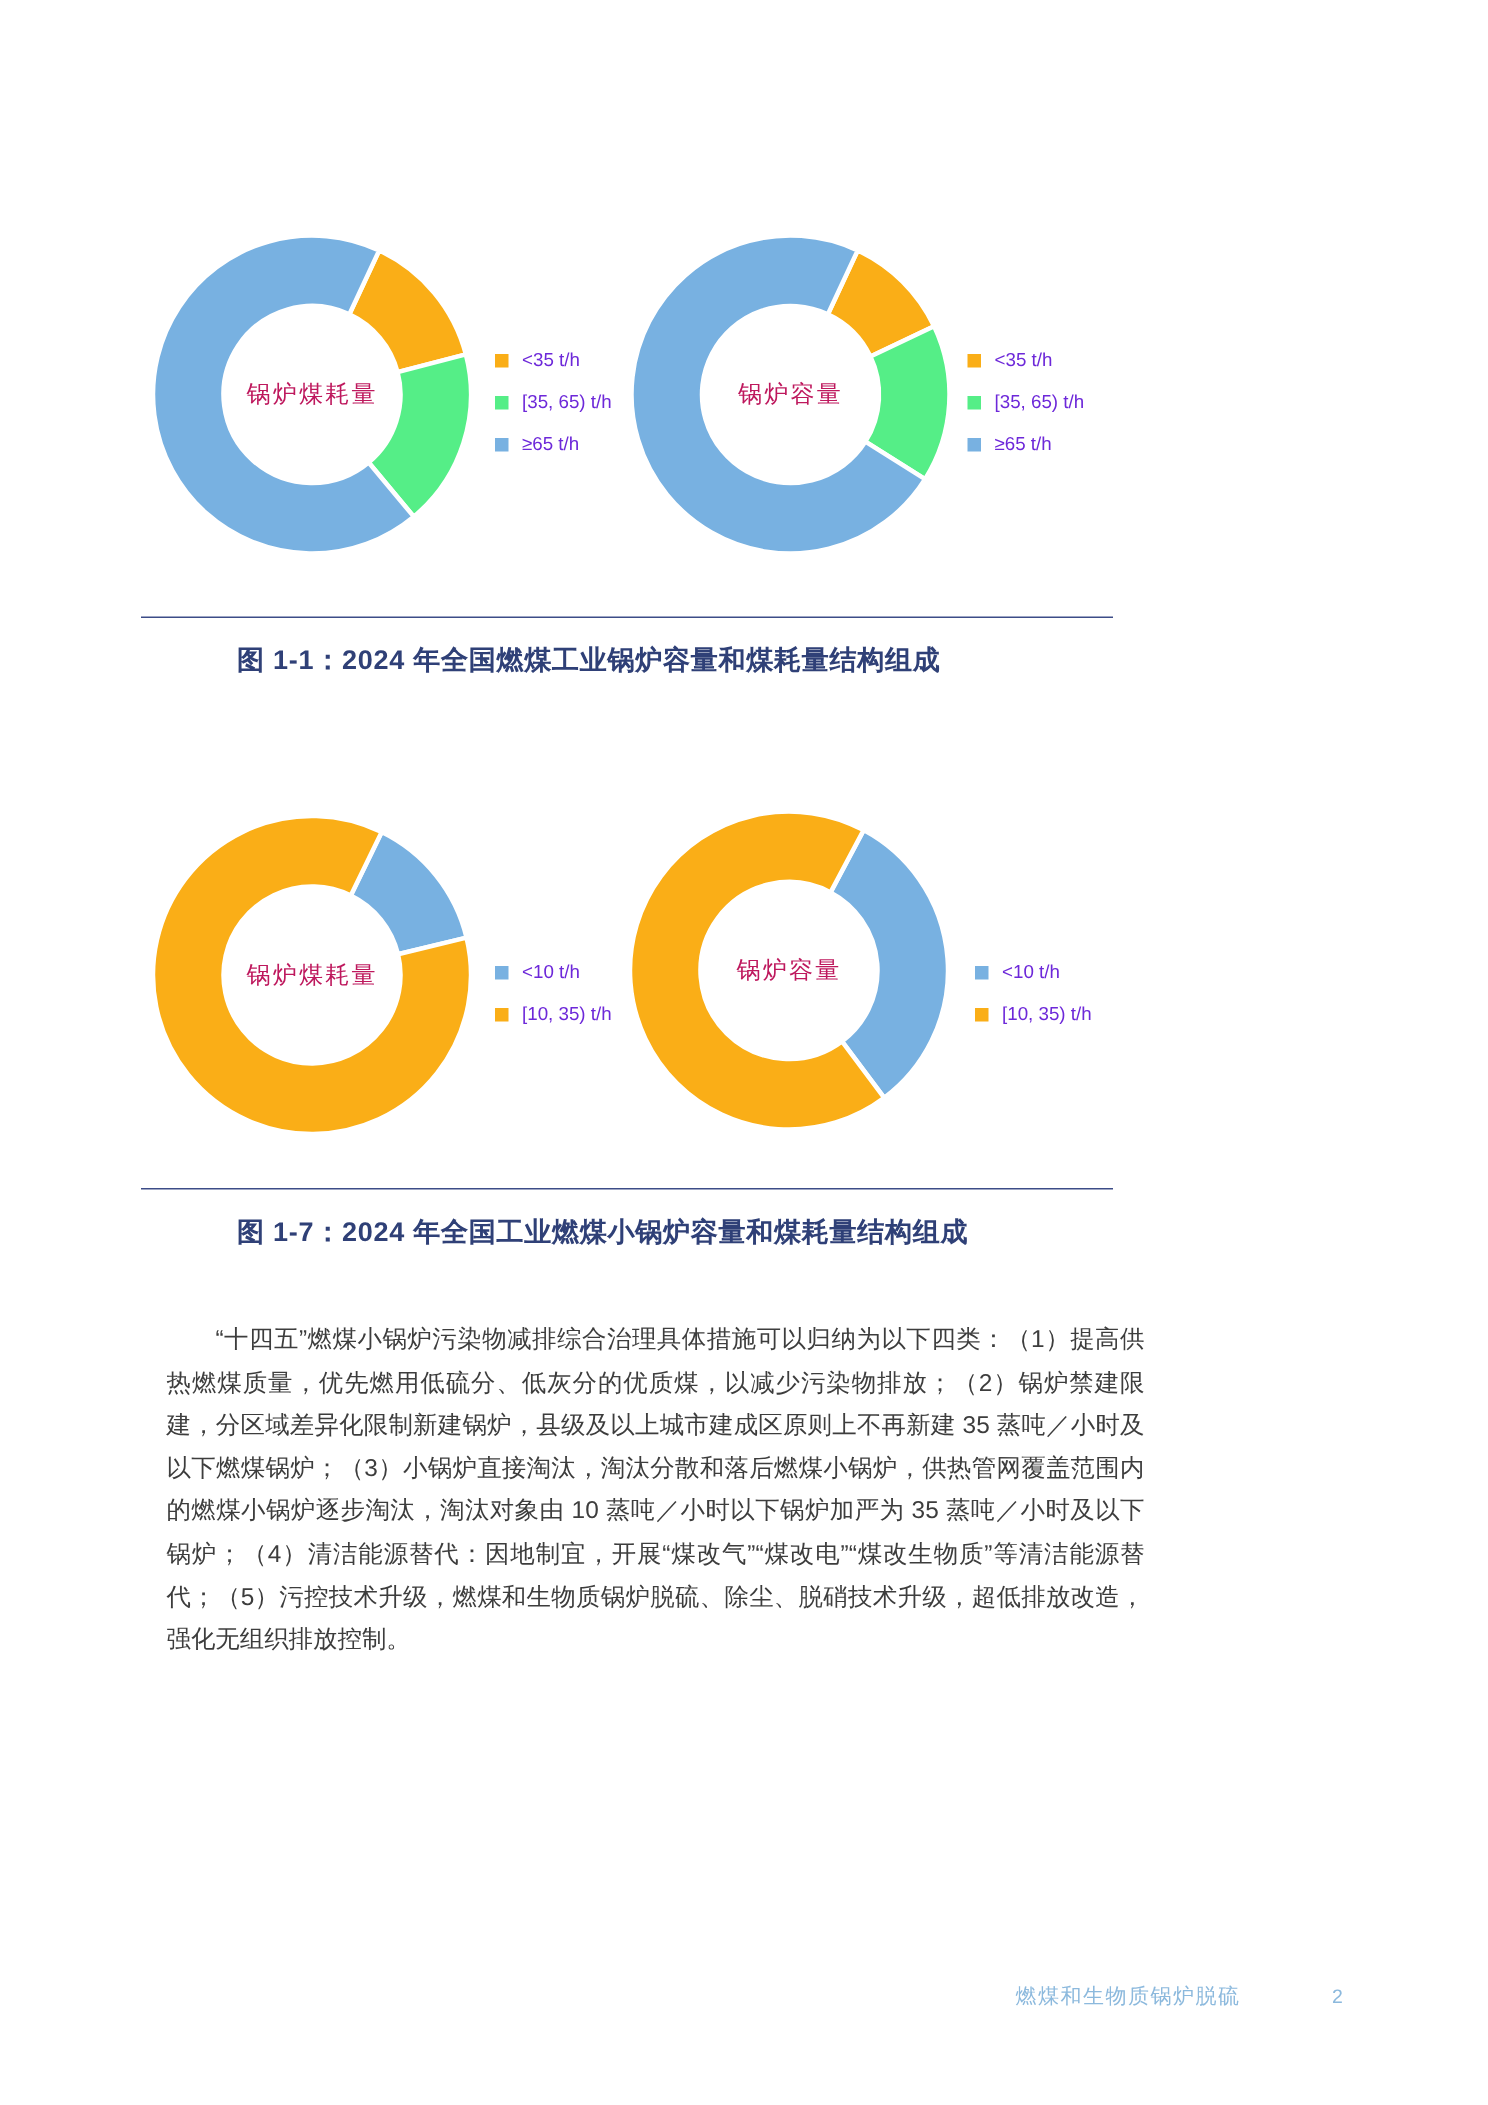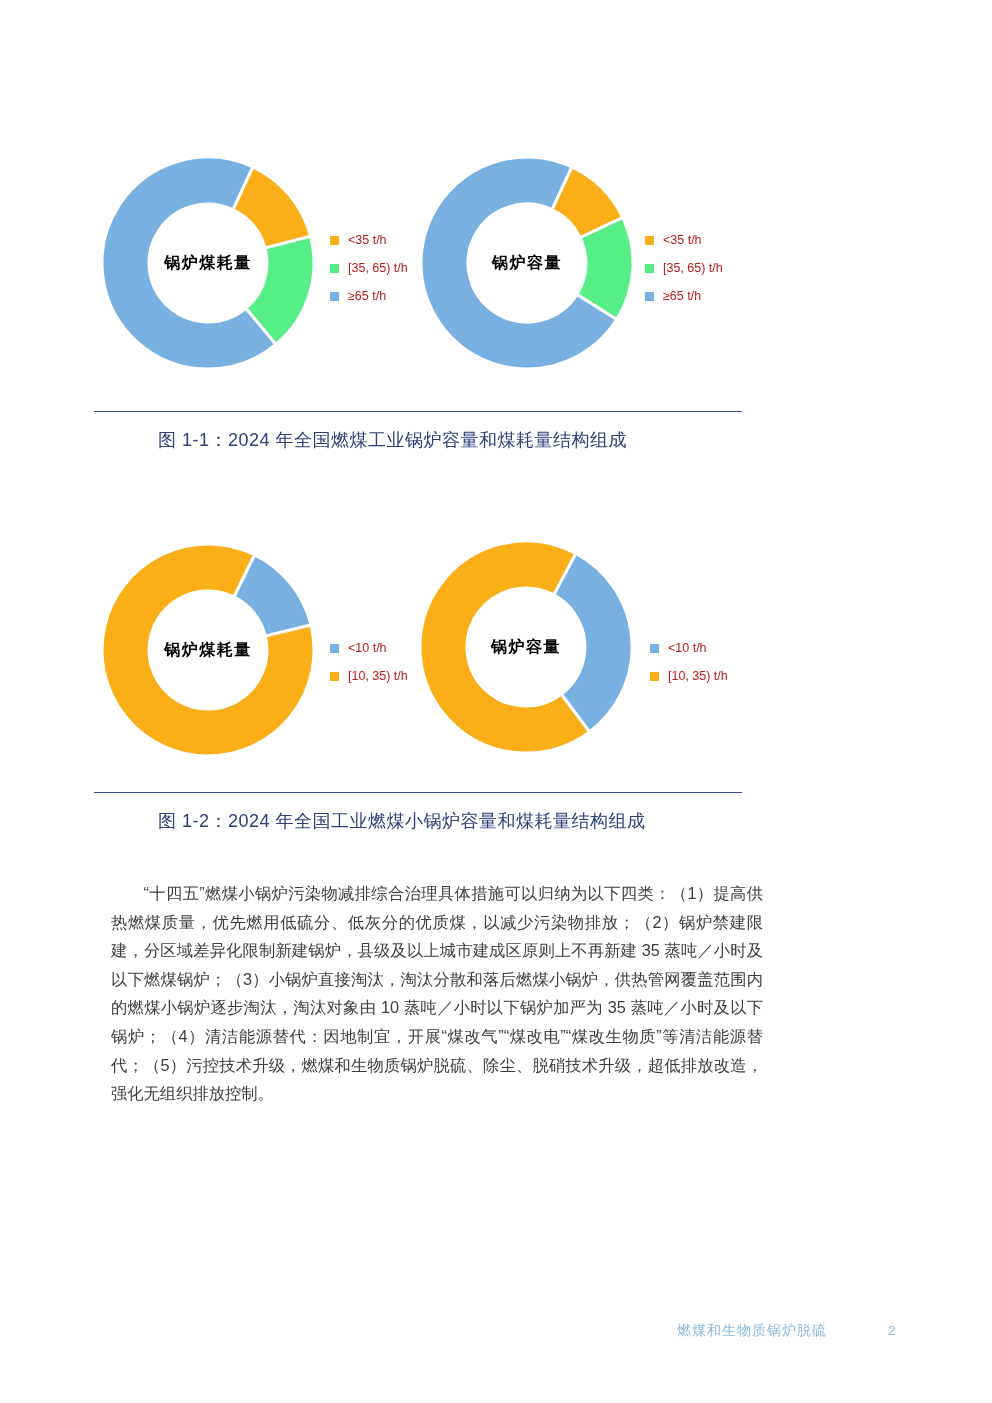--- a/index.html
+++ b/index.html
@@ -5,28 +5,28 @@
   html,body { margin:0; padding:0; background:#ffffff; }
   .page {
     position:relative; width:992px; height:1403px; background:#ffffff;
     font-family:"Liberation Sans","DejaVu Sans",sans-serif; overflow:hidden;
   }
   .donut { position:absolute; width:220px; height:220px; }
   .donut svg { position:absolute; left:0; top:0; }
   .donut-label {
     position:absolute; left:0; top:0; right:0; bottom:0; z-index:2;
     display:flex; align-items:center; justify-content:center;
-    font-size:16px; font-weight:bold; color:#000000; letter-spacing:1.5px;
+    font-size:16px; font-weight:normal; color:#be185d; letter-spacing:1.5px;
   }
   .legend { position:absolute; display:flex; flex-direction:column; }
-  .legend-item { display:flex; align-items:center; height:28px; font-size:12.5px; color:#b91c1c; white-space:nowrap; }
+  .legend-item { display:flex; align-items:center; height:28px; font-size:12.5px; color:#6d28d9; white-space:nowrap; }
   .swatch { width:9px; height:9px; margin-right:9px; display:inline-block; flex:0 0 auto; }
   .divider { position:absolute; left:94px; width:648px; height:0; border-top:1.4px solid #3C4C87; }
   .caption {
-    position:absolute; left:158px; font-size:18px; font-weight:normal;
+    position:absolute; left:158px; font-size:18px; font-weight:bold;
     color:#2F4077; letter-spacing:0.5px; white-space:nowrap;
   }
   .paragraph {
     position:absolute; left:111px; top:879px; width:652px;
     font-size:16.3px; line-height:28.6px; color:#3D3D3D;
     text-align:justify; text-indent:2em;
   }
   .footer-label { position:absolute; left:677px; top:1322px; font-size:14px; color:#8CB9DD; letter-spacing:1px; white-space:nowrap; }
   .footer-page  { position:absolute; left:888px; top:1323px; font-size:13px; color:#8CB9DD; }
 </style>
@@ -122,20 +122,20 @@
           <span>&lt;10 t/h</span>
         </div>
       <div class="legend-item">
           <span class="swatch" style="background: rgb(250, 174, 23);"></span>
           <span>[10, 35) t/h</span>
         </div>
     </div>
   </div>
 
   <div class="divider" style="top:792px;"></div>
-  <div class="caption" style="top:809px;">图 1-2：2024 年全国工业燃煤小锅炉容量和煤耗量结构组成</div>
+  <div class="caption" style="top:809px;">图 1-7：2024 年全国工业燃煤小锅炉容量和煤耗量结构组成</div>
 
   <div class="paragraph">“十四五”燃煤小锅炉污染物减排综合治理具体措施可以归纳为以下四类：（1）提高供热燃煤质量，优先燃用低硫分、低灰分的优质煤，以减少污染物排放；（2）锅炉禁建限建，分区域差异化限制新建锅炉，县级及以上城市建成区原则上不再新建 35 蒸吨／小时及以下燃煤锅炉；（3）小锅炉直接淘汰，淘汰分散和落后燃煤小锅炉，供热管网覆盖范围内的燃煤小锅炉逐步淘汰，淘汰对象由 10 蒸吨／小时以下锅炉加严为 35 蒸吨／小时及以下锅炉；（4）清洁能源替代：因地制宜，开展“煤改气”“煤改电”“煤改生物质”等清洁能源替代；（5）污控技术升级，燃煤和生物质锅炉脱硫、除尘、脱硝技术升级，超低排放改造，强化无组织排放控制。</div>
 
   <div class="footer-label">燃煤和生物质锅炉脱硫</div>
   <div class="footer-page">2</div>
 
 </div>
 
 </body></html>

